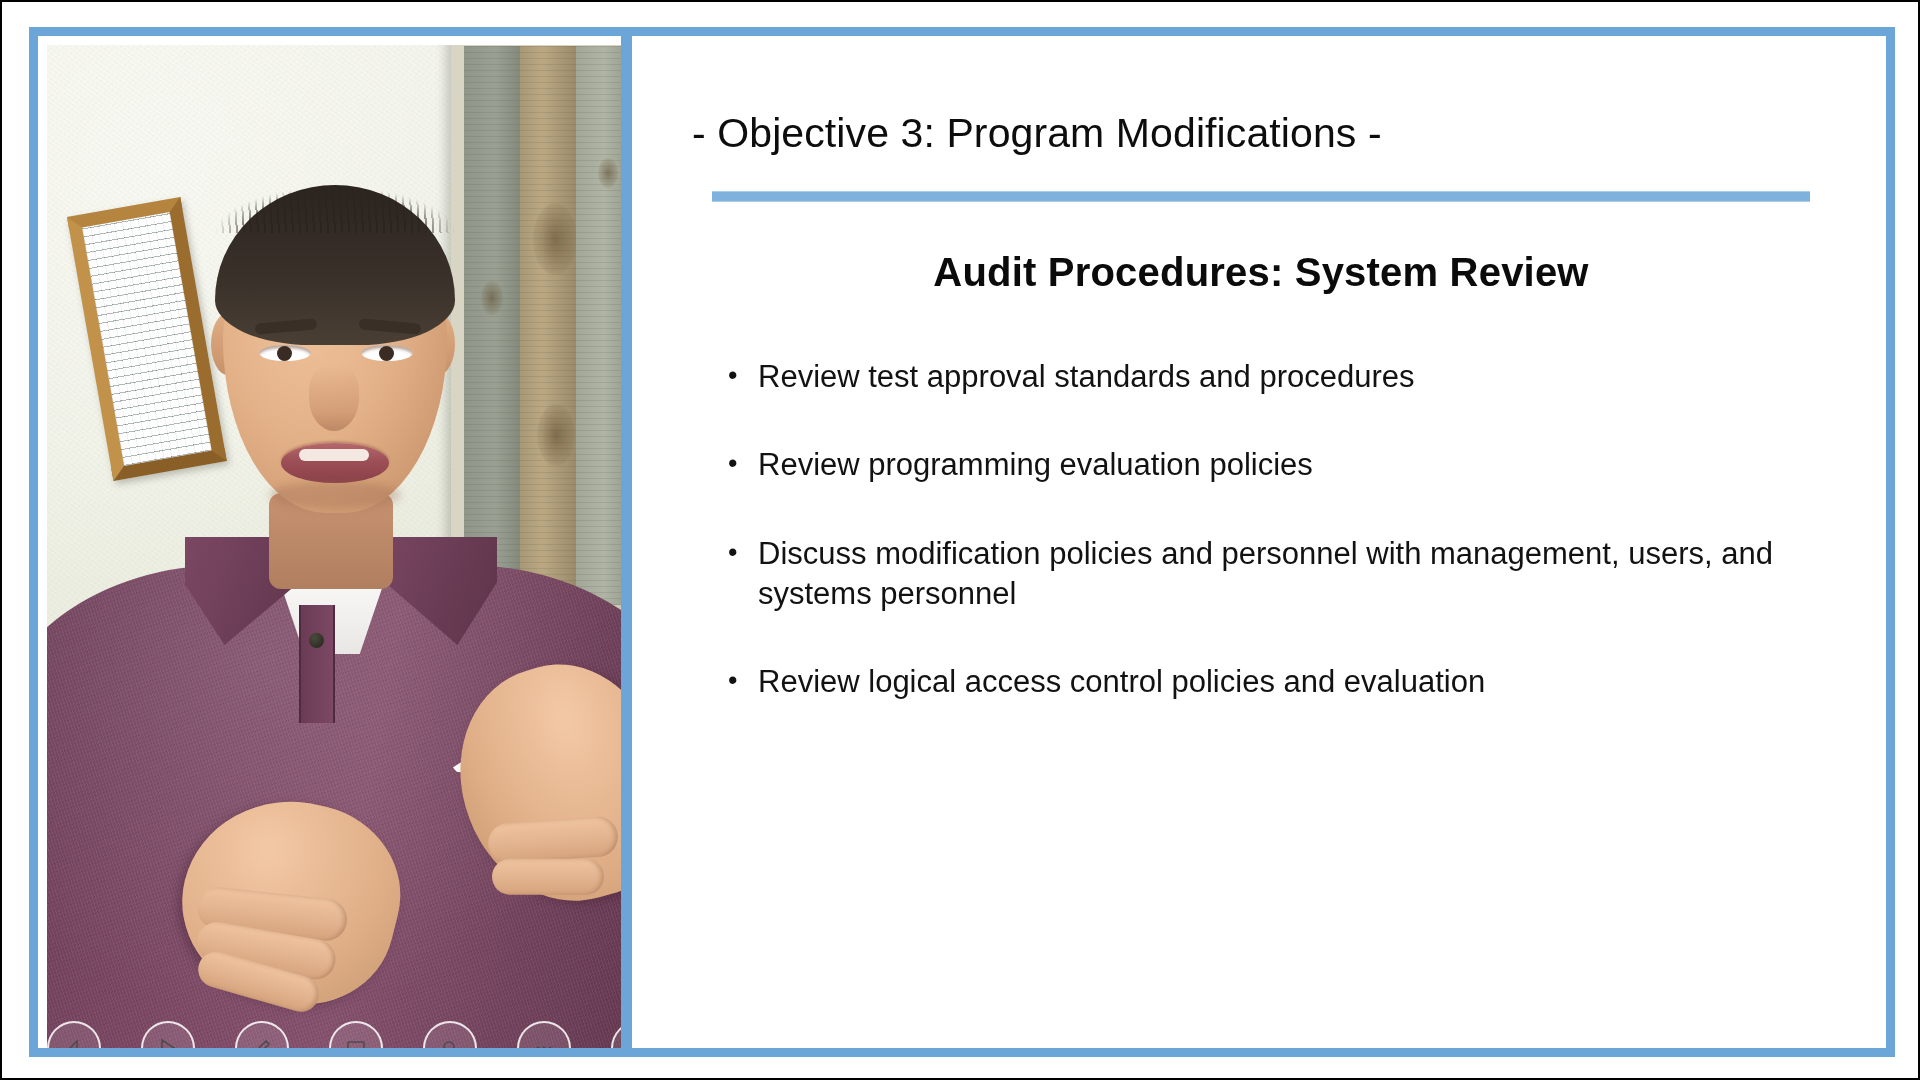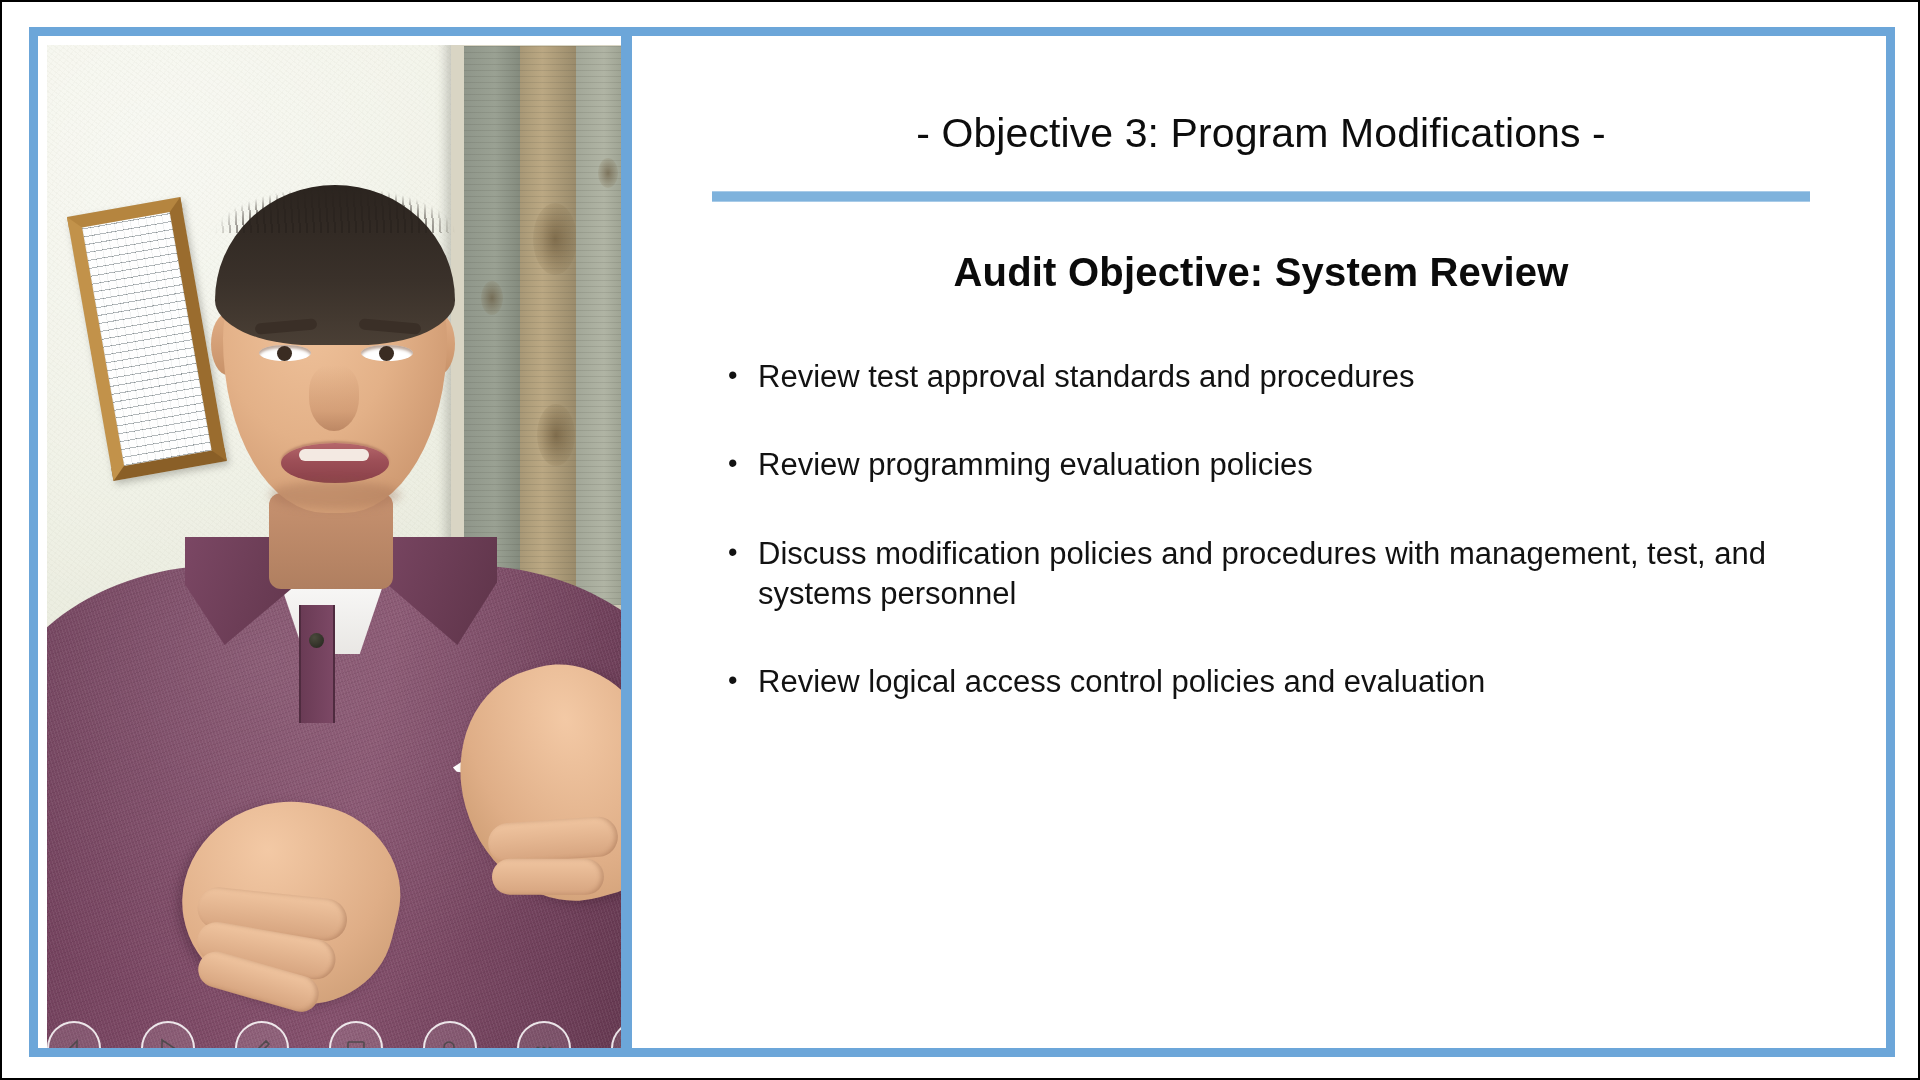--- a/index.html
+++ b/index.html
@@ -322,21 +322,21 @@
   #slide-pane{
     position:relative;
     flex:1 1 auto;
     background:#ffffff;
     padding:50px 56px 0 60px;
   }
   #slide-title{
     font-size:41px;
     font-weight:400;
     color:#0d0d0d;
-    text-align:center;
+    text-align:left;
     letter-spacing:.1px;
     white-space:nowrap;
     margin-top:24px;
   }
   #title-rule{
     margin:34px auto 0 auto;
     width:1098px;
     height:11px;
     background:#7eb2dc;
     border-top:1px solid #a8cbe8;
@@ -494,34 +494,34 @@
         </div>
 
         <div id="slide-divider"></div>
 
         <div id="slide-pane">
 
           <div id="slide-title">- Objective 3: Program Modifications -</div>
 
           <div id="title-rule"></div>
 
-          <div id="slide-heading">Audit Objective: System Review</div>
+          <div id="slide-heading">Audit Procedures: System Review</div>
 
           <ul id="bullet-list">
             <li>
               <span class="dot">•</span>
               <span class="txt">Review test approval standards and procedures</span>
             </li>
             <li>
               <span class="dot">•</span>
               <span class="txt">Review programming evaluation policies</span>
             </li>
             <li>
               <span class="dot">•</span>
-              <span class="txt">Discuss modification policies and procedures with management, test, and systems personnel</span>
+              <span class="txt">Discuss modification policies and personnel with management, users, and systems personnel</span>
             </li>
             <li>
               <span class="dot">•</span>
               <span class="txt">Review logical access control policies and evaluation</span>
             </li>
           </ul>
 
         </div>
 
       </div>

